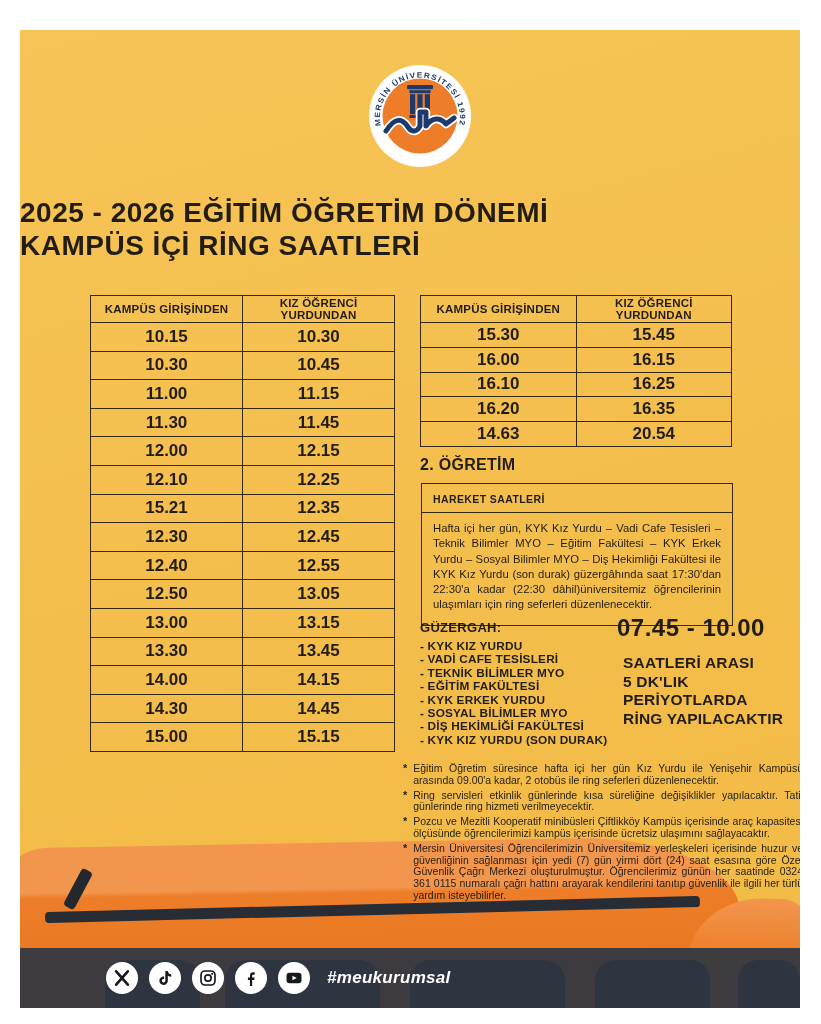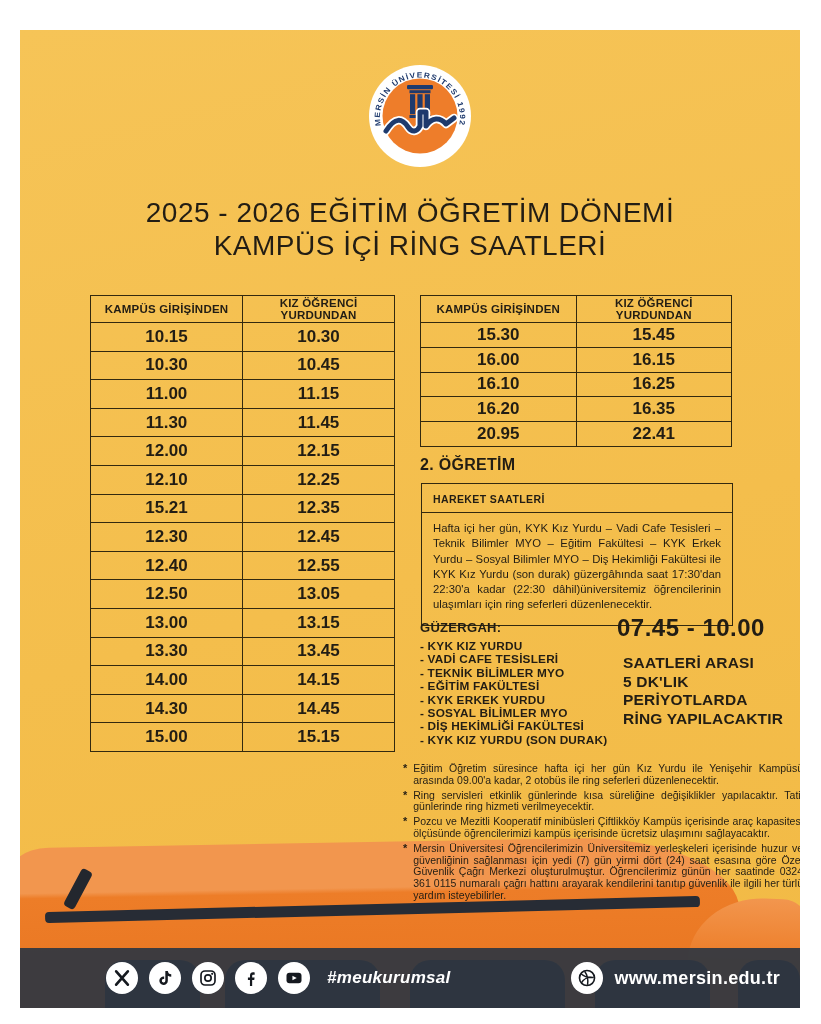--- a/index.html
+++ b/index.html
@@ -5,22 +5,22 @@
   * { margin:0; padding:0; box-sizing:border-box; }
   html,body { width:821px; height:1024px; background:#ffffff; font-family:"Liberation Sans", sans-serif; }
   .page { position:relative; width:821px; height:1024px; background:#ffffff; overflow:hidden; }
   .poster { position:absolute; left:20px; top:30px; width:780px; height:978px; overflow:hidden;
             background:linear-gradient(165deg,#F6C457 0%,#F4BE4C 55%,#F2BA45 100%); }
 
   
   .logo { position:absolute; left:348px; top:34px; width:104px; height:104px; }
 
   
-  .title { position:absolute; left:0; top:166px; width:780px; text-align:center;
-           color:#221d14; font-weight:400; font-size:28px; line-height:33px; letter-spacing:.5px; }
+  .title { position:absolute; left:0; top:166px; width:780px; 
+           color:#221d14; font-weight:700; font-size:28px; line-height:33px; letter-spacing:.5px; }
 
   
   .tbl { position:absolute; border-collapse:collapse; table-layout:fixed; color:#221d14; }
   .tbl th, .tbl td { border:1px solid #33290f; text-align:center; vertical-align:middle; font-weight:700; }
   .tbl th { font-size:11.5px; letter-spacing:.2px; height:27px; }
   .tbl td { font-size:17px; }
   .tbl-left  { left:70px;  top:265px; width:305px; }
   .tbl-left td { height:28.6px; }
   .tbl-right { left:400px; top:265px; width:312px; }
   .tbl-right td { height:24.8px; }
@@ -204,22 +204,22 @@
           </tr>
           <tr>
             <td>16.10</td>
             <td>16.25</td>
           </tr>
           <tr>
             <td>16.20</td>
             <td>16.35</td>
           </tr>
           <tr>
-            <td>20.95</td>
-            <td>22.41</td>
+            <td>14.63</td>
+            <td>20.54</td>
           </tr>
         </tbody>
     </table>
 
     <div class="sec2-title">2. ÖĞRETİM</div>
     <div class="hbox">
       <div class="hbox-title">HAREKET SAATLERİ</div>
       <hr class="hbox-rule">
       <div class="hbox-text">Hafta içi her gün, KYK Kız Yurdu – Vadi Cafe Tesisleri – Teknik Bilimler MYO – Eğitim Fakültesi – KYK Erkek Yurdu – Sosyal Bilimler MYO – Diş Hekimliği Fakültesi ile KYK Kız Yurdu (son durak) güzergâhında saat 17:30'dan 22:30'a kadar (22:30 dâhil)üniversitemiz öğrencilerinin ulaşımları için ring seferleri düzenlenecektir.</div>
     </div>
@@ -303,26 +303,17 @@
               </svg>
           </span>
           <span class="sicon">
             <svg viewBox="0 0 24 24">
                 <rect x="3" y="5.8" width="18" height="12.4" rx="3.6" fill="#15191f"></rect>
                 <path d="M10.1 9.2l5.2 2.8-5.2 2.8z" fill="#ffffff"></path>
               </svg>
           </span>
         </div>
         <div class="hashtag">#meukurumsal</div>
-        <div class="site-group">
-          <span class="site-icon">
-            <svg viewBox="0 0 24 24">
-                <circle cx="12" cy="12" r="8.2" fill="none" stroke="#15191f" stroke-width="1.8"></circle>
-                <path d="M5.4 7.4c3.6 3 9.2 4.5 13.9 3.9M5.9 17.4c2.4-4.4 7.4-6.9 12.4-6M9.4 4.6c2.9 4 4.1 9.6 3.2 14.9" fill="none" stroke="#15191f" stroke-width="1.6"></path>
-              </svg>
-          </span>
-          <span class="website">www.mersin.edu.tr</span>
-        </div>
       </div>
     </div>
 
   </div>
 </div>
 
 </body></html>

